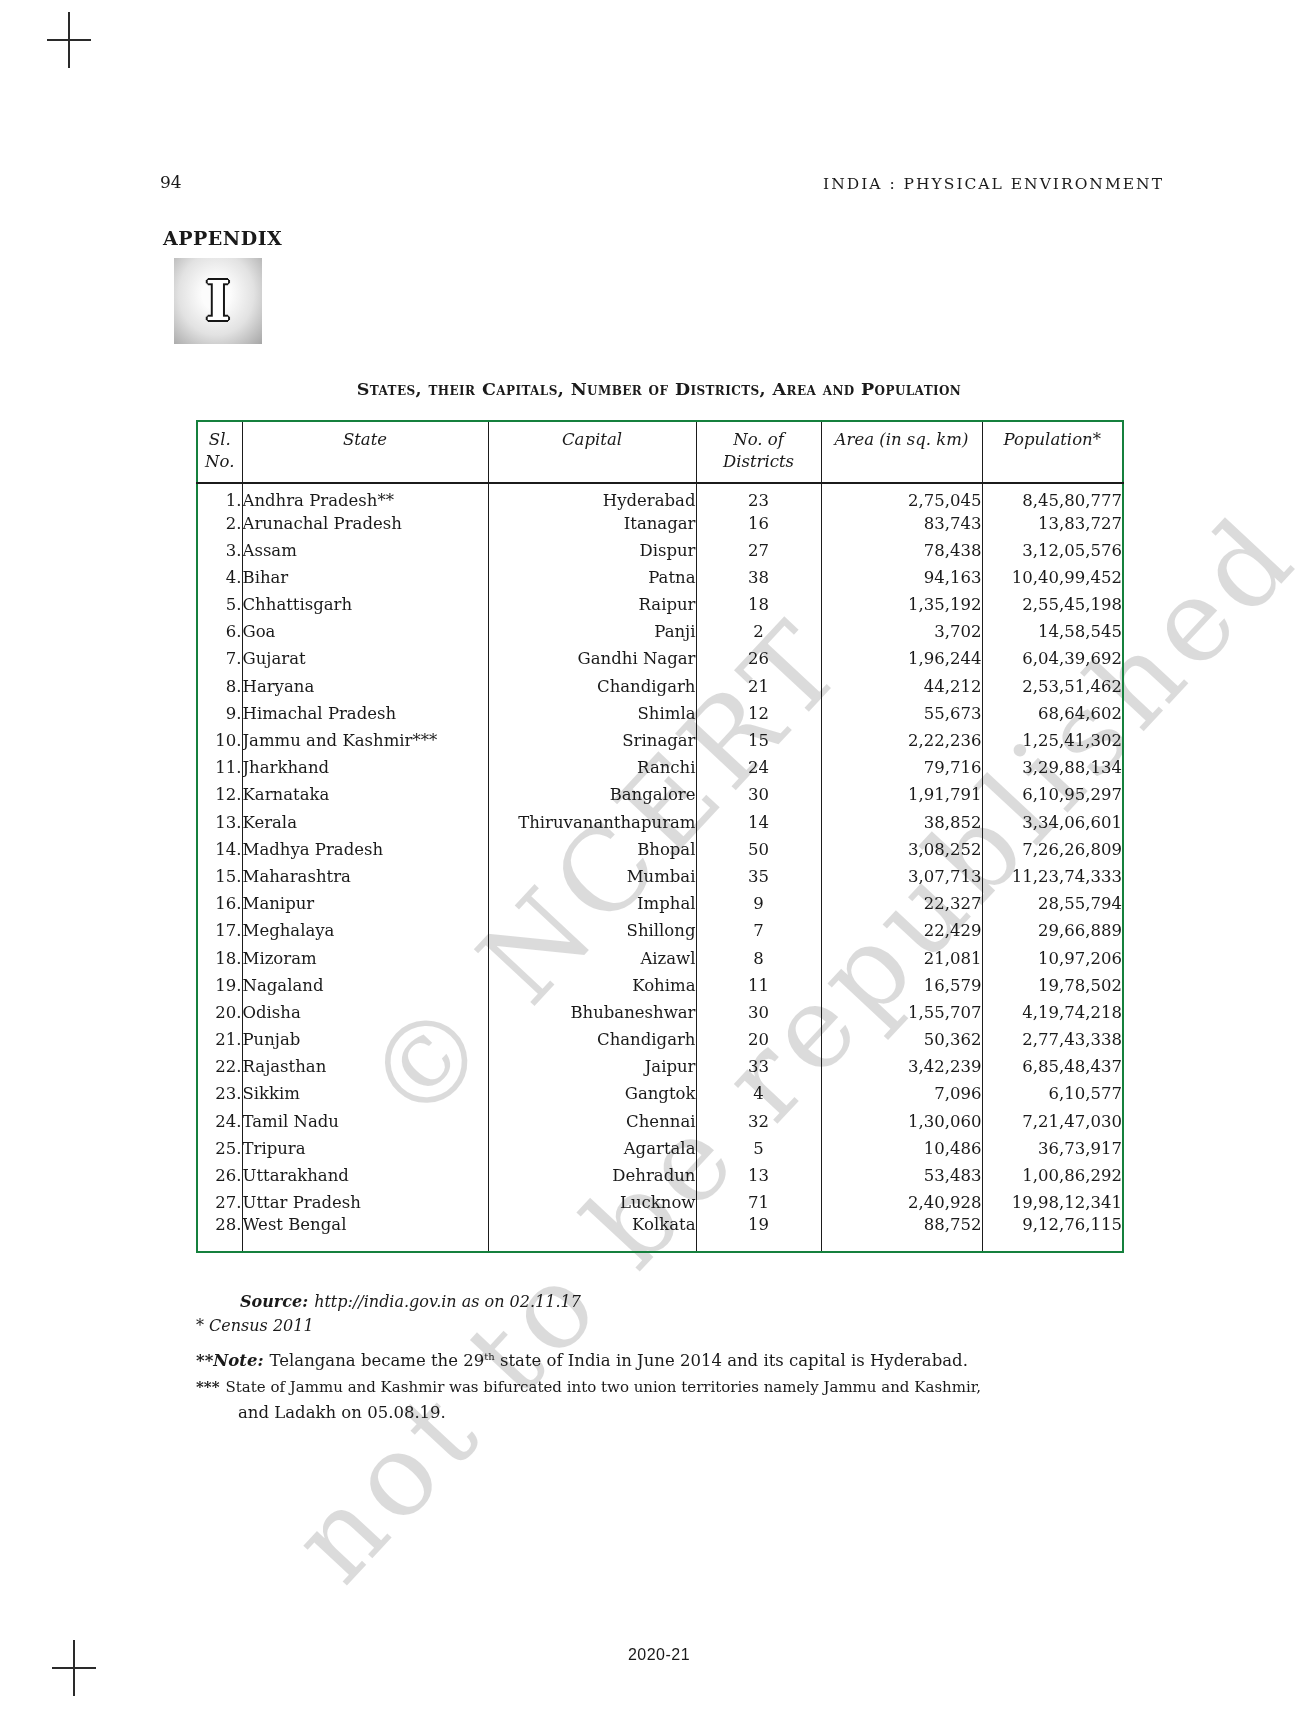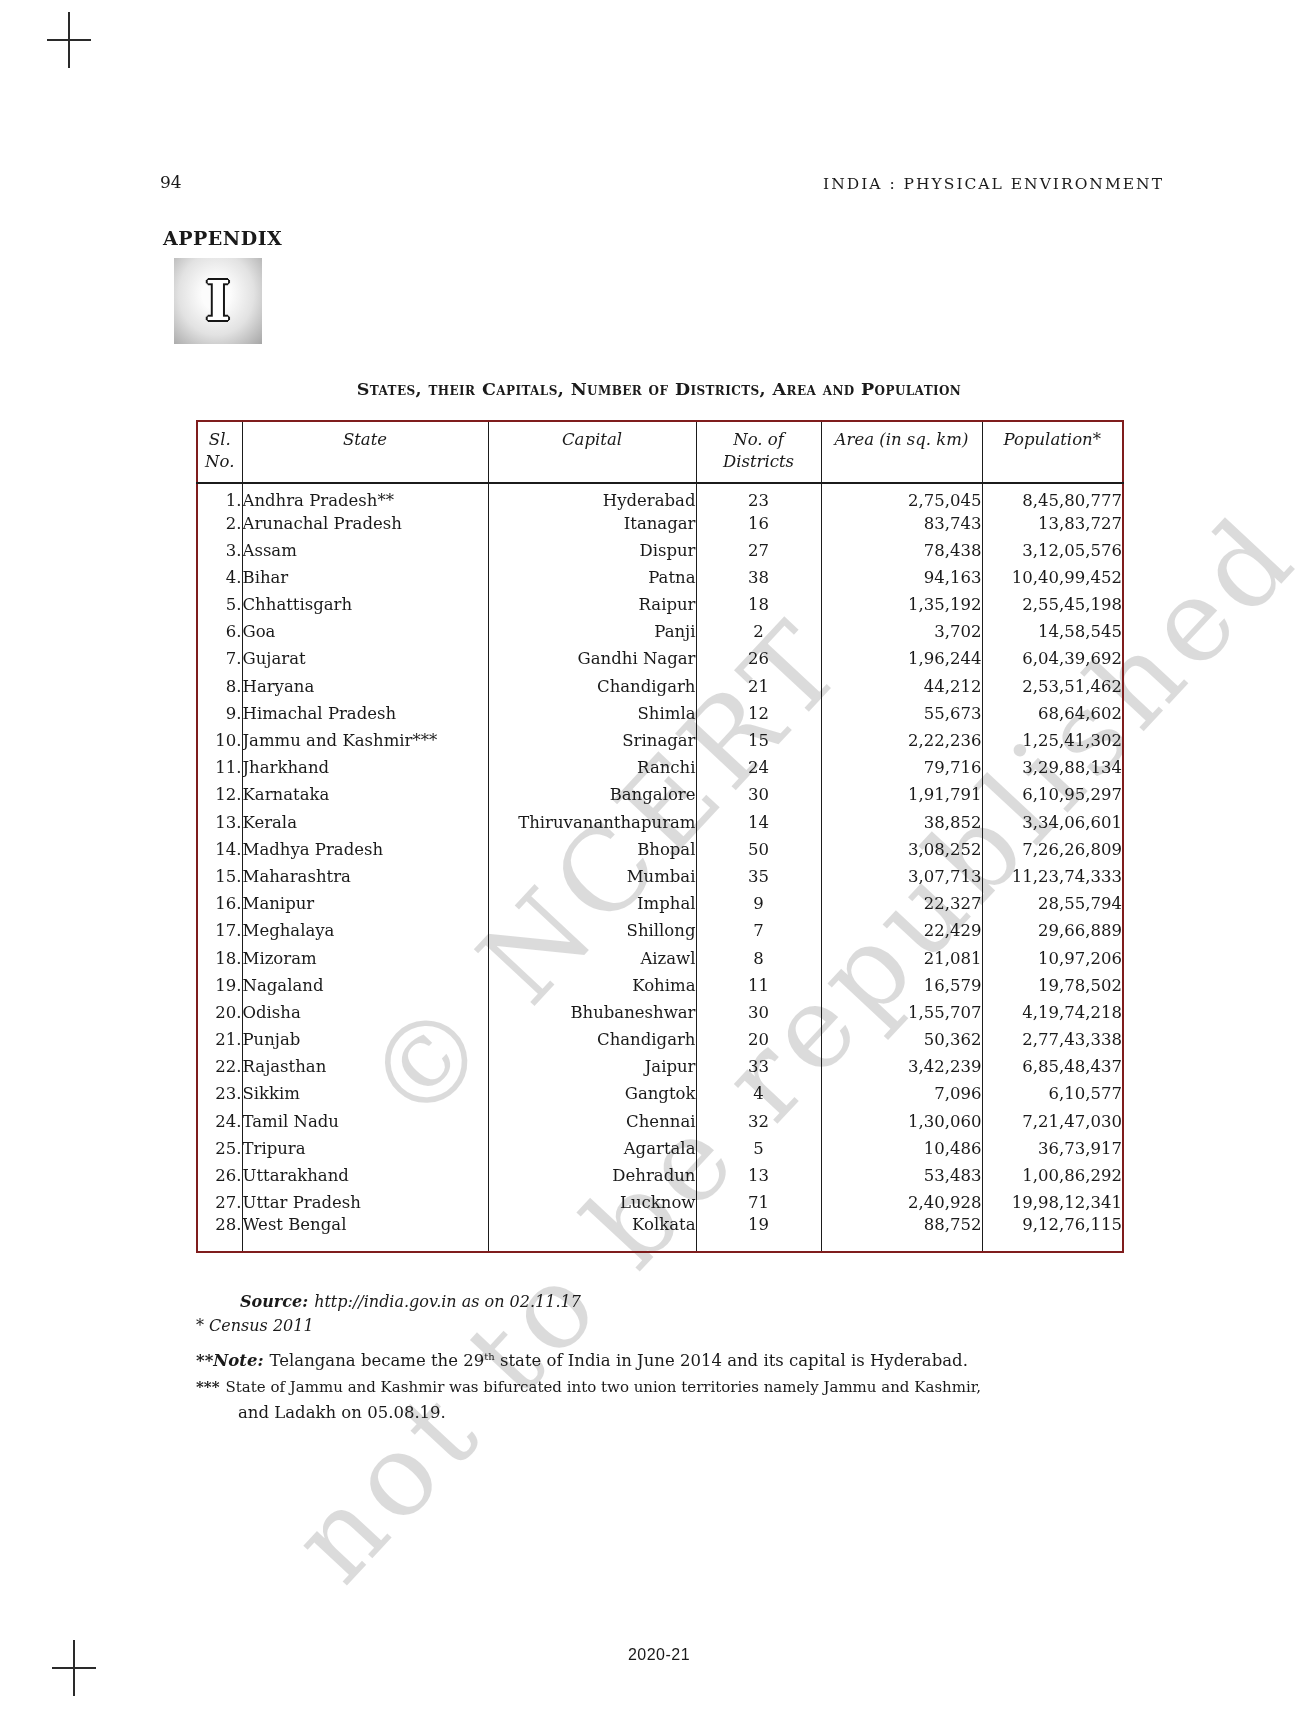--- a/index.html
+++ b/index.html
@@ -33,21 +33,21 @@
     font-size:114px;line-height:2.26;letter-spacing:8px;color:rgba(0,0,0,0.14);
   }
   
   .table-title{
     position:absolute;left:196px;top:379px;width:926px;text-align:center;
     font-weight:bold;font-size:17.5px;font-variant:small-caps;letter-spacing:0.4px;
   }
   
   table.states{
     position:absolute;left:196px;top:420px;width:926px;
-    border-collapse:collapse;table-layout:fixed;border:2px solid #7f1d1d;
+    border-collapse:collapse;table-layout:fixed;border:2px solid #15803d;
   }
   table.states th, table.states td{border-left:1.5px solid #1b1b1b;}
   table.states th:first-child, table.states td:first-child{border-left:none;}
   table.states thead th{
     border-bottom:2px solid #1b1b1b;font-weight:normal;font-style:italic;
     font-size:16.5px;vertical-align:top;padding:7px 2px 9px;line-height:22px;text-align:center;
   }
   table.states thead th span{display:block;}
   table.states tbody tr{height:27.2px;}
   table.states tbody td{

